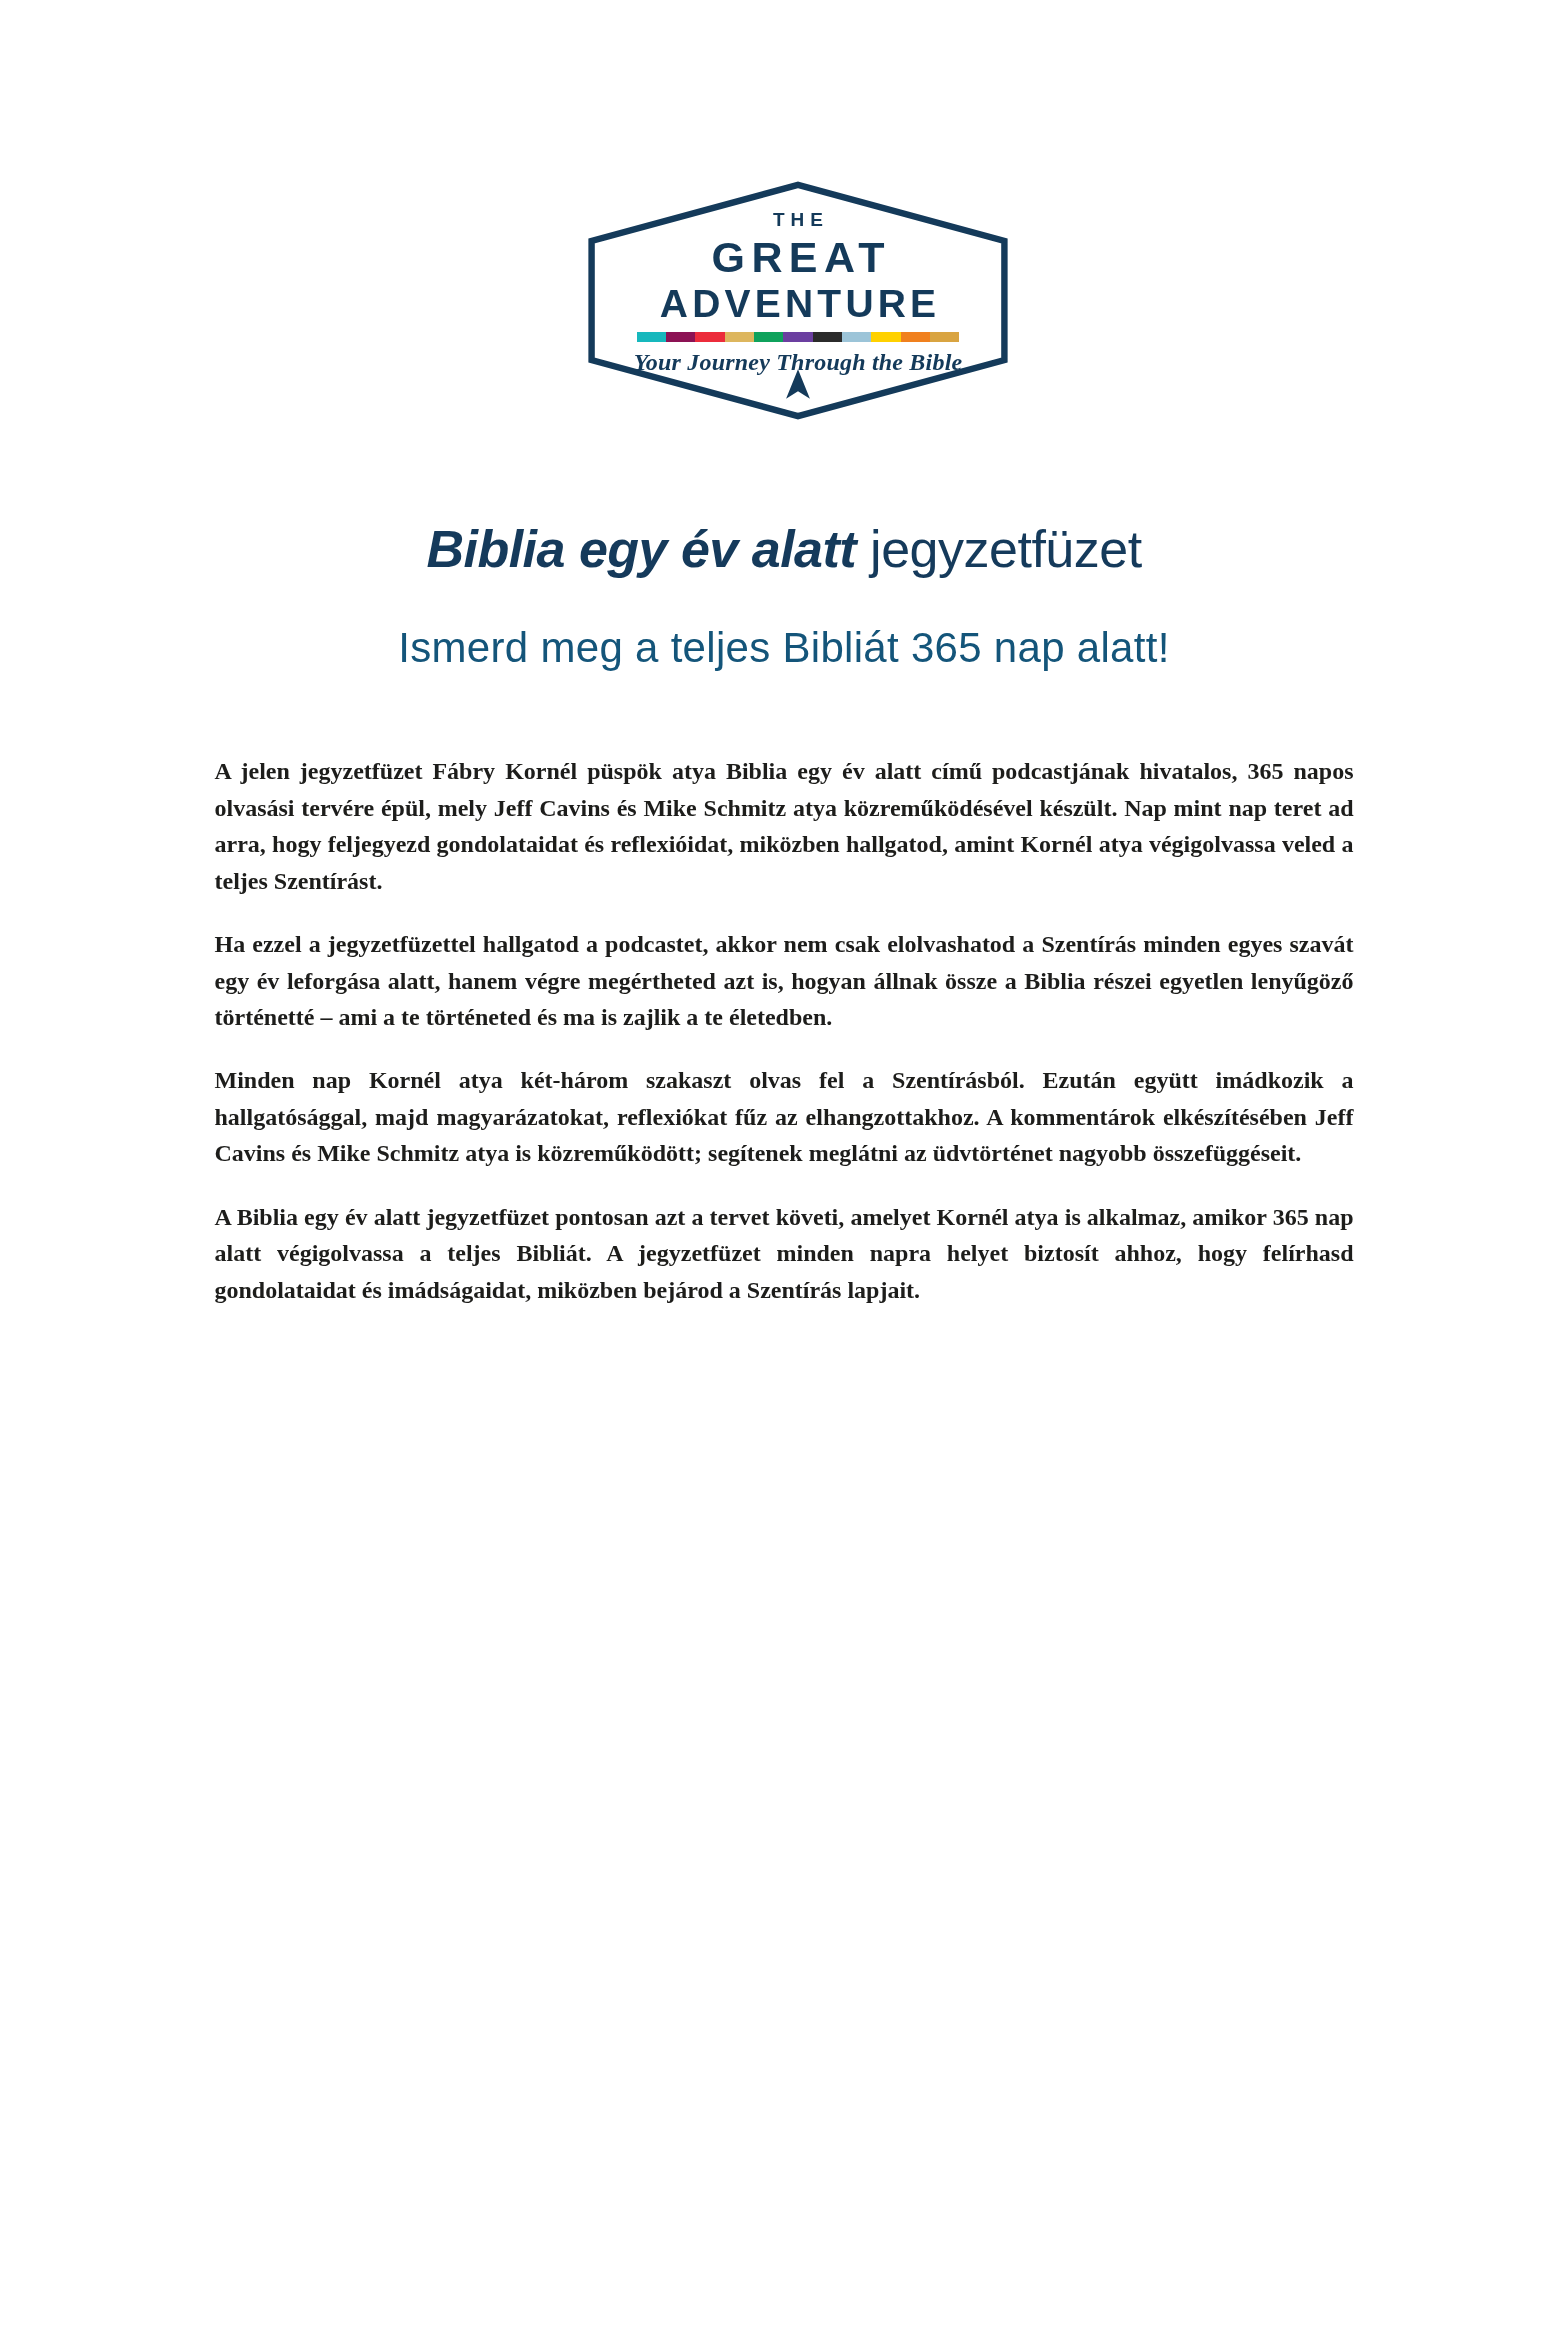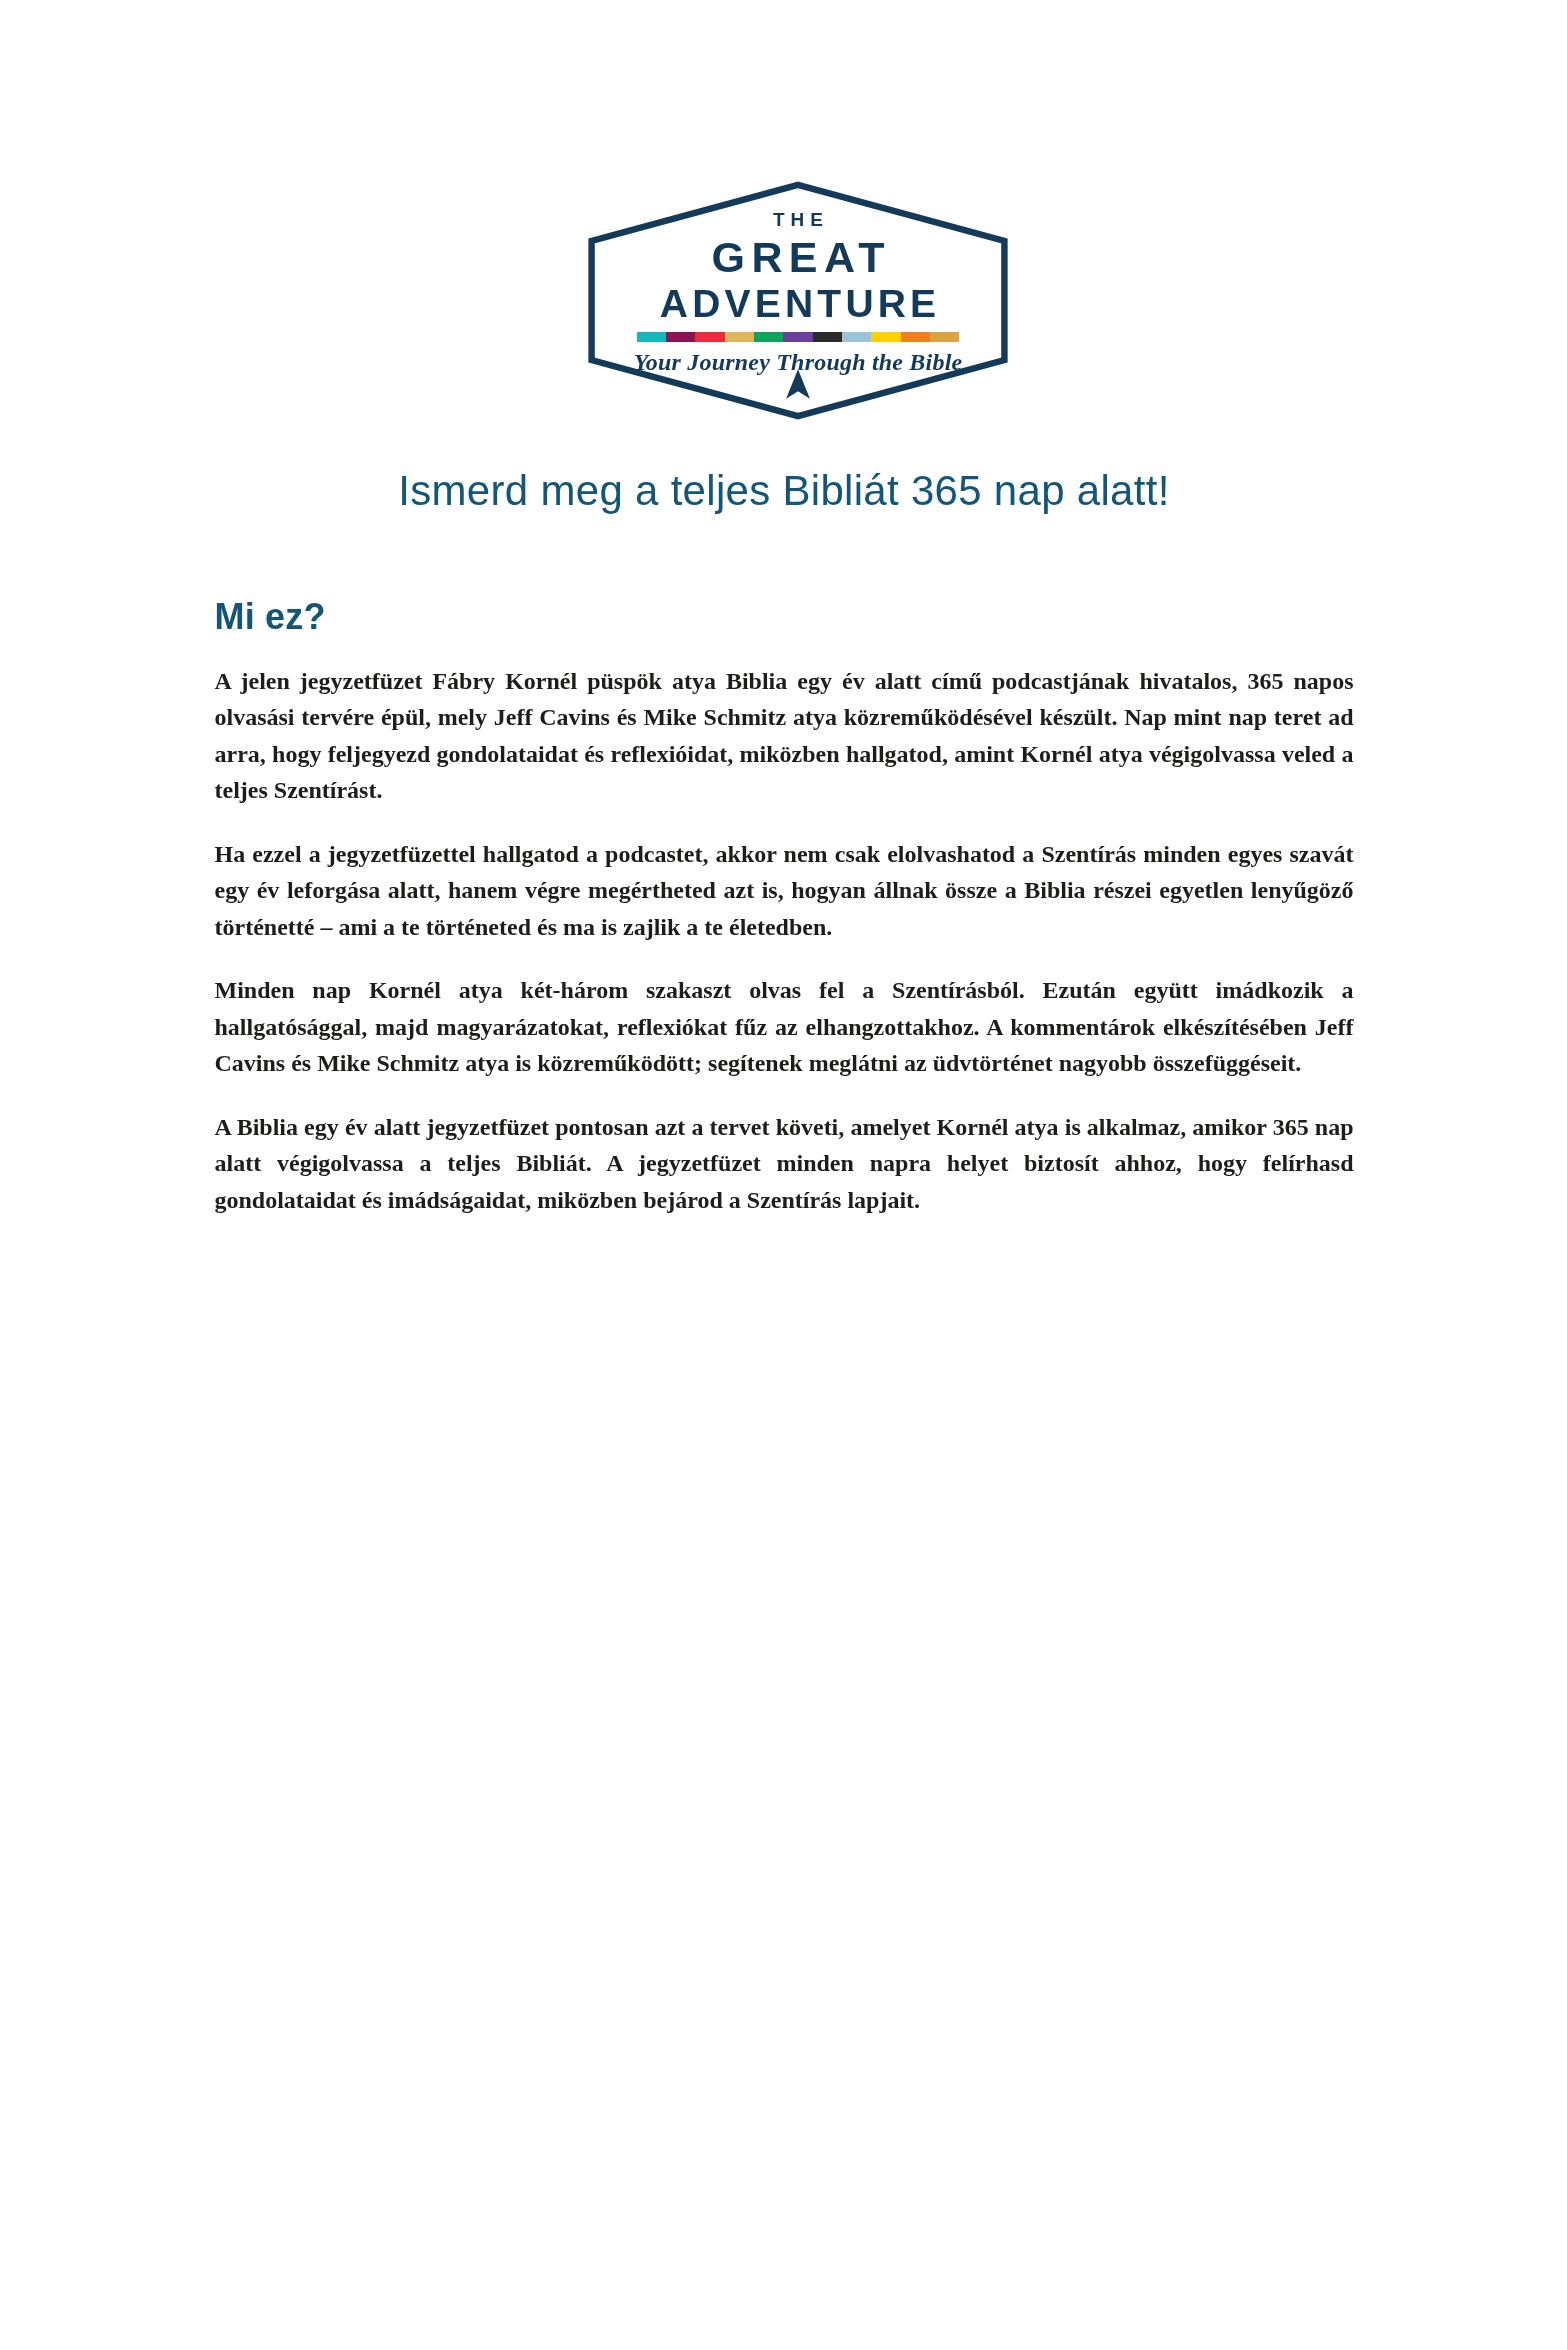--- a/index.html
+++ b/index.html
@@ -193,25 +193,25 @@
             <span style="background: rgb(156, 196, 216); flex: 1 1 0px;"></span>
             <span style="background: rgb(255, 209, 0); flex: 1 1 0px;"></span>
             <span style="background: rgb(240, 128, 30); flex: 1 1 0px;"></span>
             <span style="background: rgb(217, 164, 65); flex: 1 1 0px;"></span>
           </div>
         <div class="logo-tagline">Your Journey Through the Bible</div>
       </div>
     </div>
   </div>
 
+  <h1 class="doc-title"><span class="strong">Biblia egy év alatt</span><span> jegyzetfüzet</span></h1>
 
   <div class="doc-subtitle">Ismerd meg a teljes Bibliát 365 nap alatt!</div>
 
   <div class="content" id="content">
-      <h2 class="section-heading">Mi ez?</h2>
       <p class="body-par">A jelen jegyzetfüzet Fábry Kornél püspök atya Biblia egy év alatt című podcastjának hivatalos, 365 napos olvasási tervére épül, mely Jeff Cavins és Mike Schmitz atya közreműködésével készült. Nap mint nap teret ad arra, hogy feljegyezd gondolataidat és reflexióidat, miközben hallgatod, amint Kornél atya végigolvassa veled a teljes Szentírást.</p>
       <p class="body-par">Ha ezzel a jegyzetfüzettel hallgatod a podcastet, akkor nem csak elolvashatod a Szentírás minden egyes szavát egy év leforgása alatt, hanem végre megértheted azt is, hogyan állnak össze a Biblia részei egyetlen lenyűgöző történetté – ami a te történeted és ma is zajlik a te életedben.</p>
       <p class="body-par">Minden nap Kornél atya két-három szakaszt olvas fel a Szentírásból. Ezután együtt imádkozik a hallgatósággal, majd magyarázatokat, reflexiókat fűz az elhangzottakhoz. A kommentárok elkészítésében Jeff Cavins és Mike Schmitz atya is közreműködött; segítenek meglátni az üdvtörténet nagyobb összefüggéseit.</p>
       <p class="body-par">A Biblia egy év alatt jegyzetfüzet pontosan azt a tervet követi, amelyet Kornél atya is alkalmaz, amikor 365 nap alatt végigolvassa a teljes Bibliát. A jegyzetfüzet minden napra helyet biztosít ahhoz, hogy felírhasd gondolataidat és imádságaidat, miközben bejárod a Szentírás lapjait.</p>
     </div>
 
 </div>
 
 
 </body></html>

